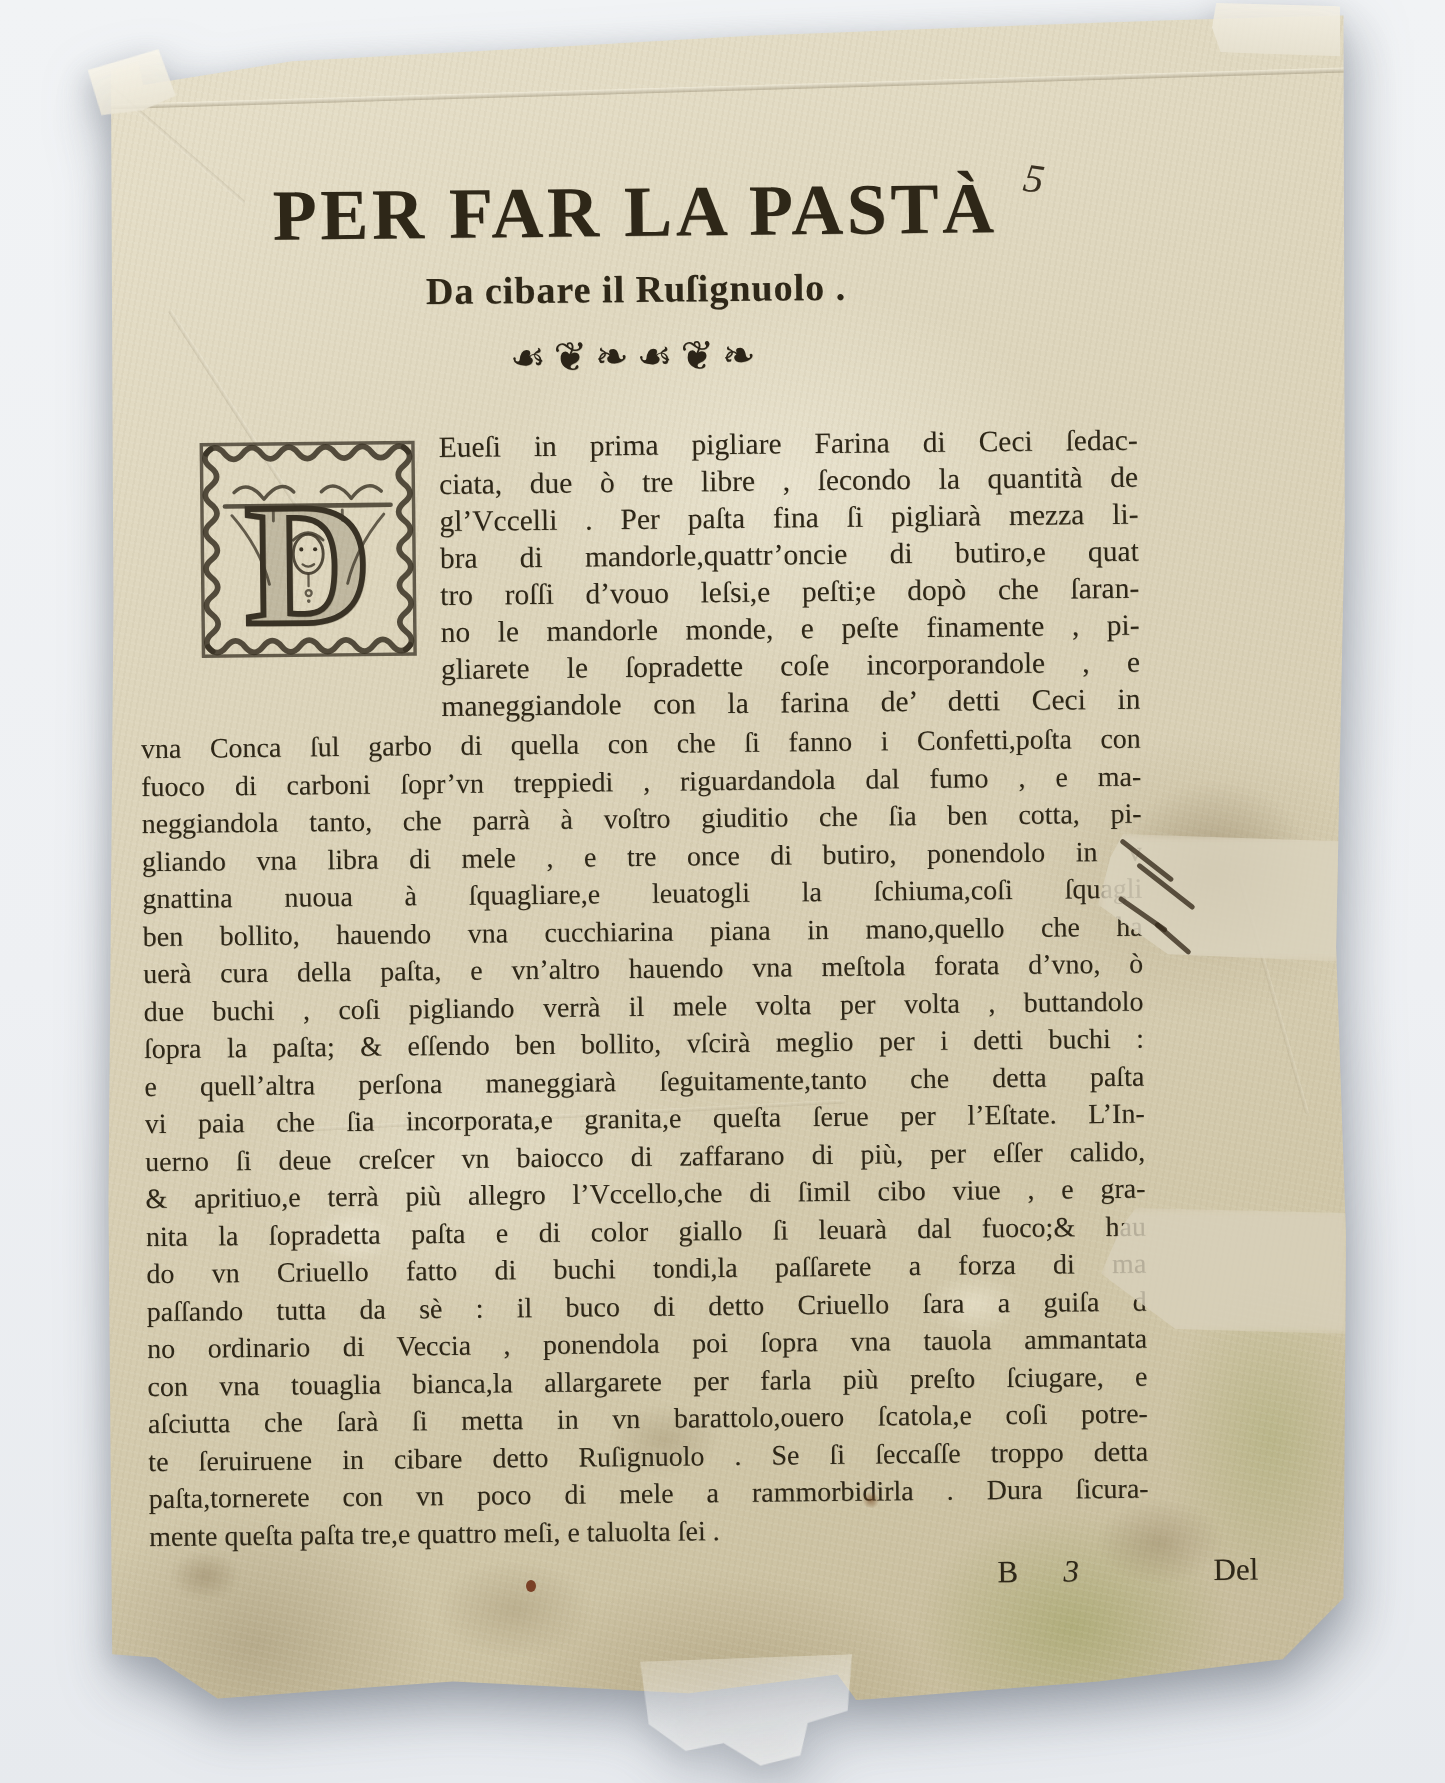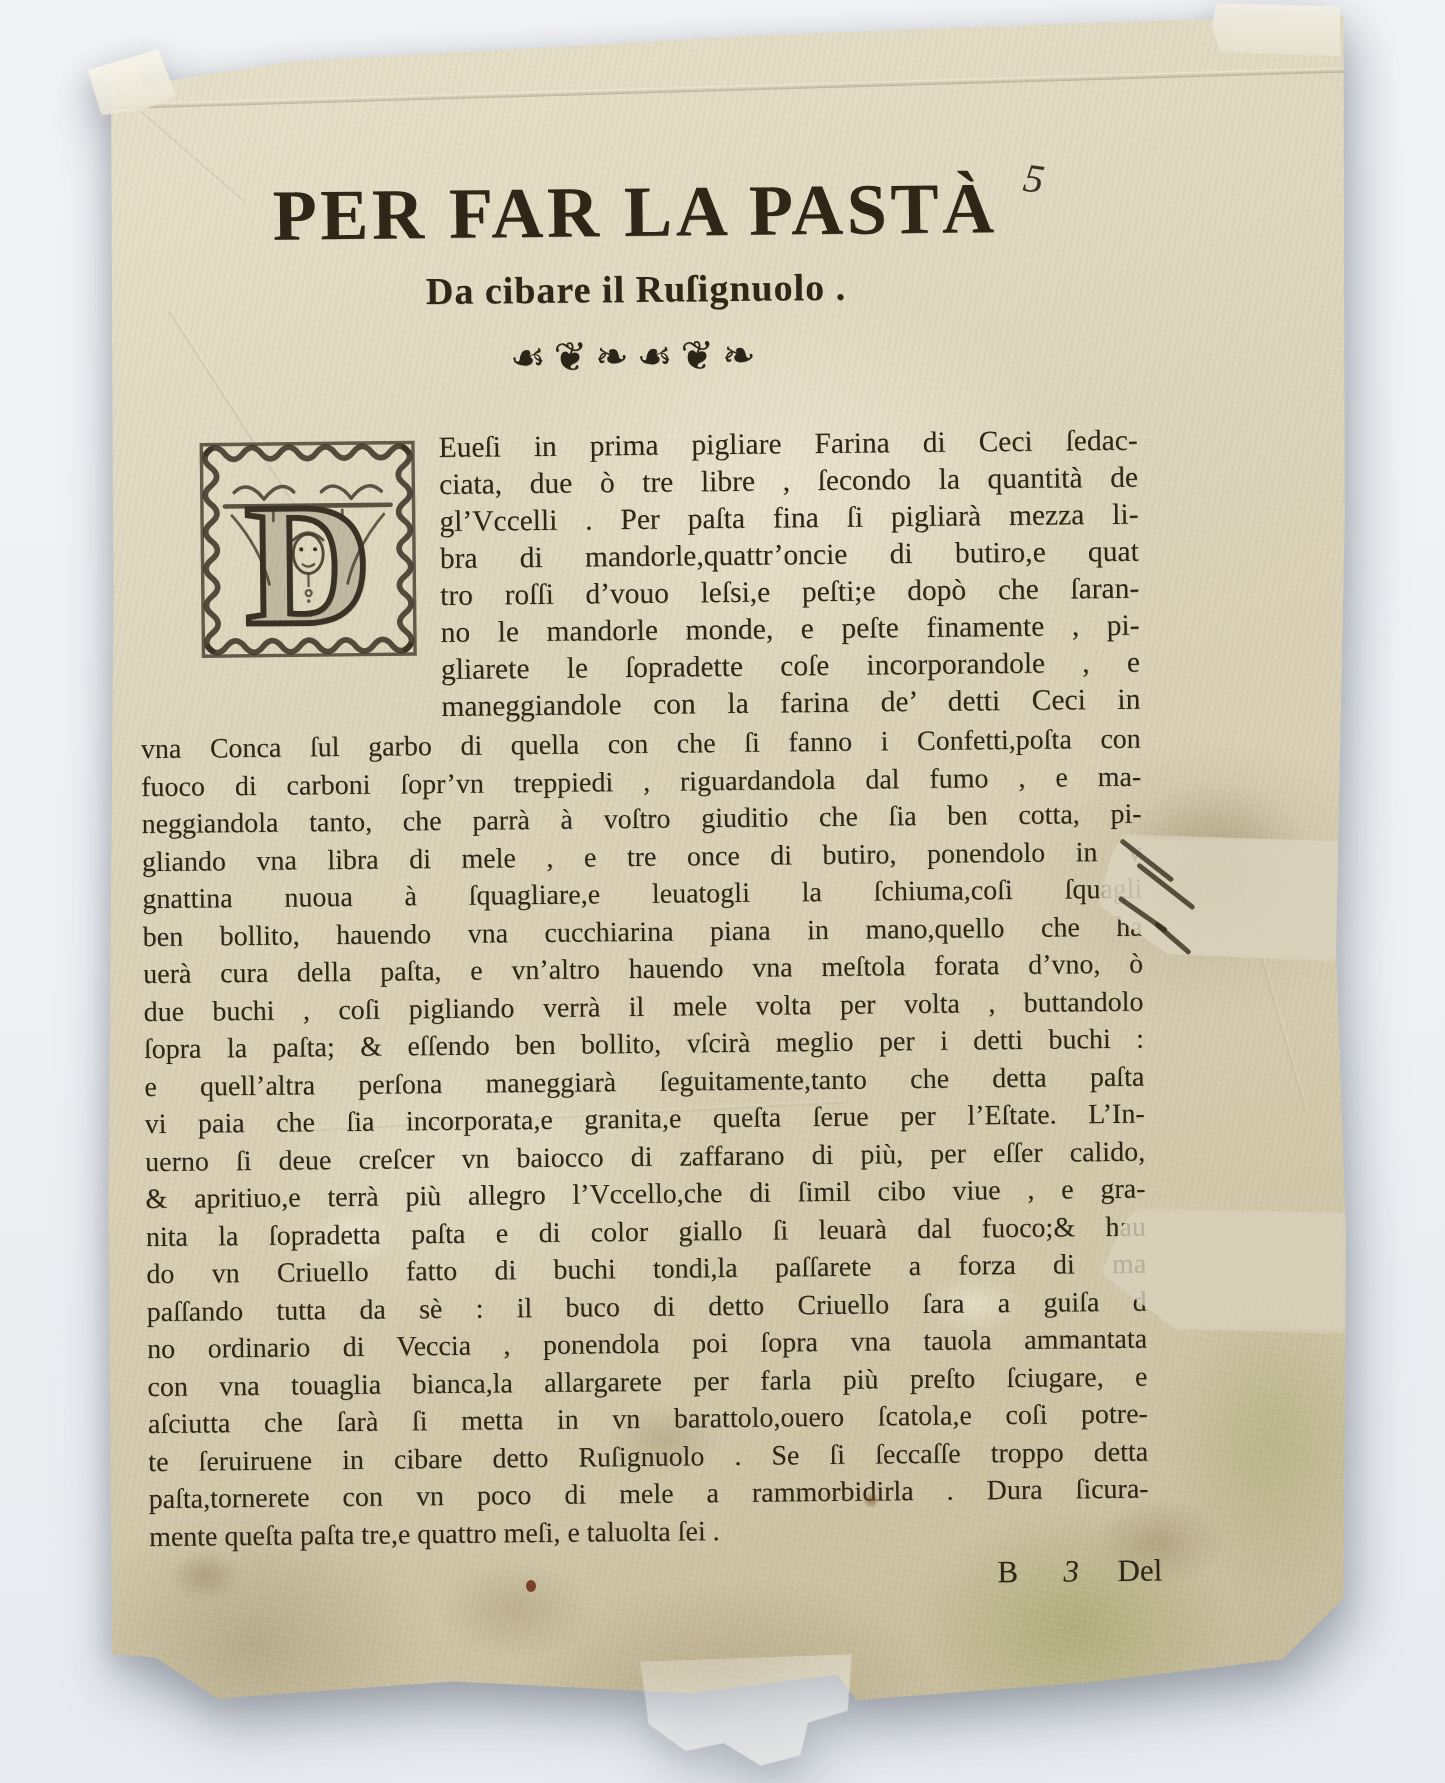--- a/index.html
+++ b/index.html
@@ -70,21 +70,21 @@
   .first-para{ position:absolute; top:414px; left:36px; width:1000px; display:flex; }
   .dropcap-box{ flex:none; width:235px; height:230px; margin-left:52px; margin-right:14px; margin-top:4px; }
   .ind-lines{ flex:1; padding-top:0; }
   .line{ text-align:justify; text-align-last:justify; overflow:hidden; }
   .ind-lines .line{ font-size:29.5px; line-height:37px; max-height:37px; }
   .full-lines{ position:absolute; top:712px; left:36px; width:1000px; }
   .full-lines .line{ font-size:28px; line-height:37.5px; max-height:38px; }
   .line.flush{ text-align-last:left; }
   .sig-row{ position:absolute; top:1545px; left:36px; width:1000px; height:46px; font-size:31px; }
   .sig-row span{ position:absolute; }
-  .sig-b{ left:848px; } .sig-num{ left:914px; font-style:italic; } .sig-del{ left:968px; }
+  .sig-b{ left:848px; } .sig-num{ left:914px; font-style:italic; } .sig-del{ left:1064px; }
 
   .patch{ position:absolute; filter:blur(5px); }
   .patch.p1{ left:992px; top:822px; width:250px; height:128px; background:rgba(219,212,190,.85);
     clip-path:polygon(10% 0, 100% 6%, 100% 100%, 28% 94%, 0 55%, 5% 18%); }
   .patch.p2{ left:995px; top:1196px; width:248px; height:126px; background:rgba(216,209,188,.8);
     clip-path:polygon(14% 0, 100% 4%, 100% 100%, 30% 96%, 0 52%, 8% 16%); }
   .slash{ position:absolute; height:4.5px; background:#35291a; opacity:.78; border-radius:3px; }
   .slash.s1{ left:1008px; top:846px; width:66px; transform:rotate(38deg); }
   .slash.s2{ left:1024px; top:872px; width:72px; transform:rotate(38deg); }
   .slash.s3{ left:1008px; top:900px; width:58px; transform:rotate(35deg); }

